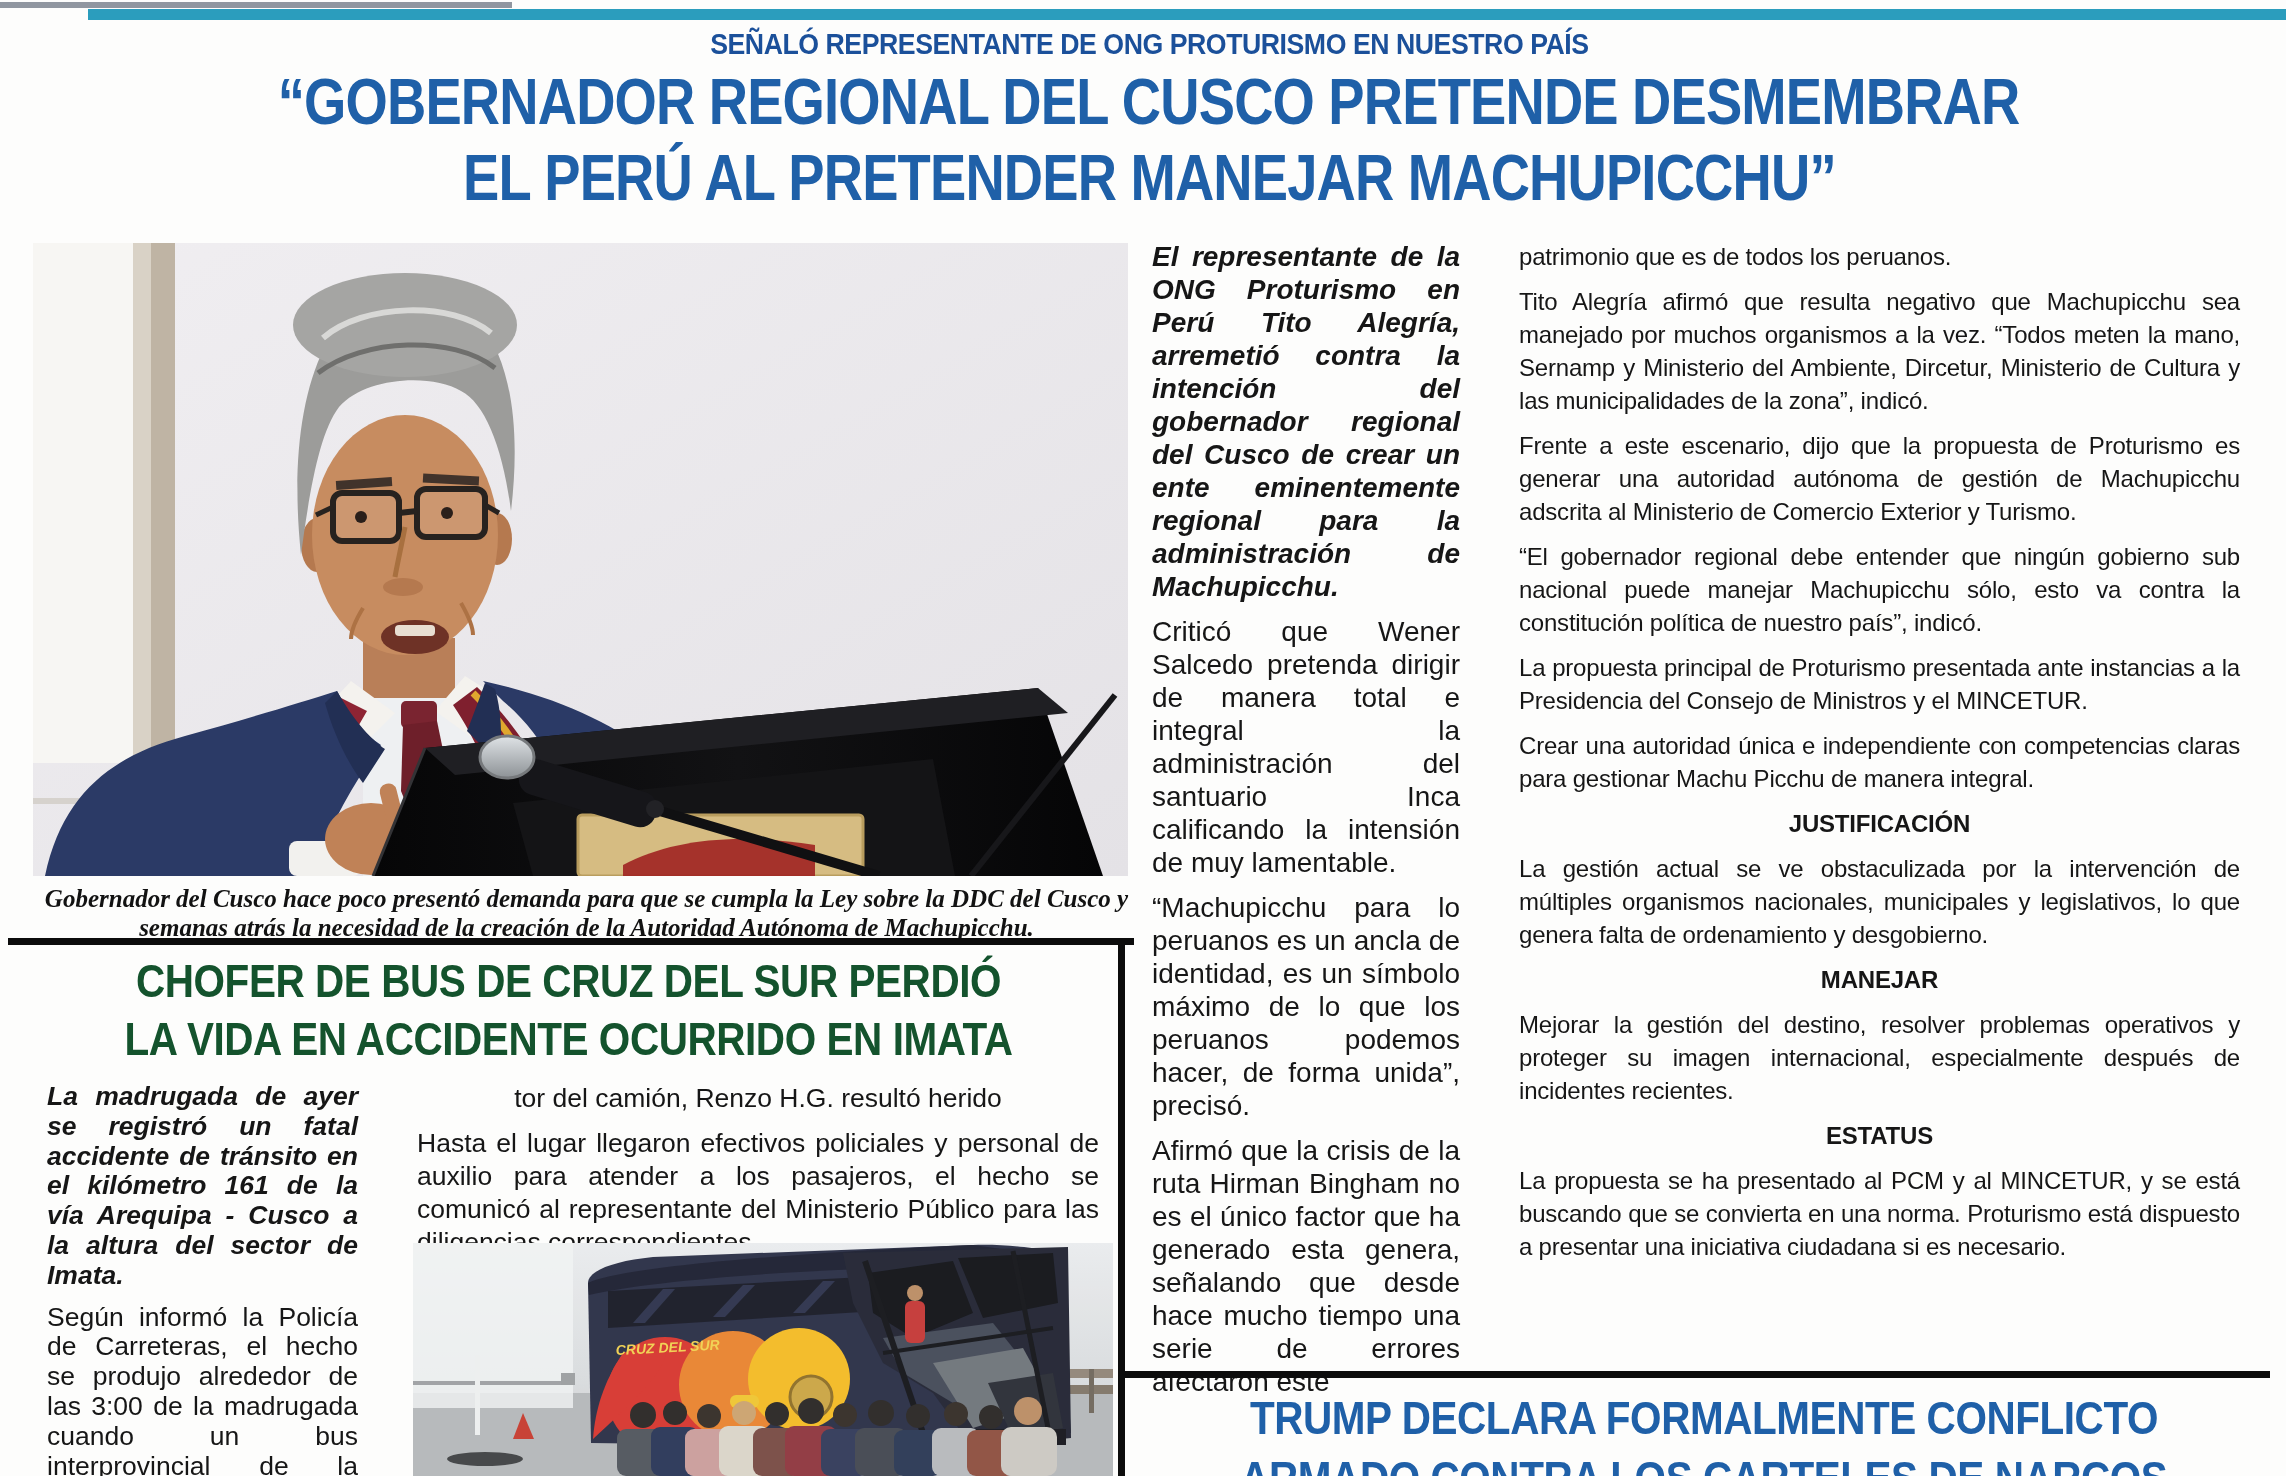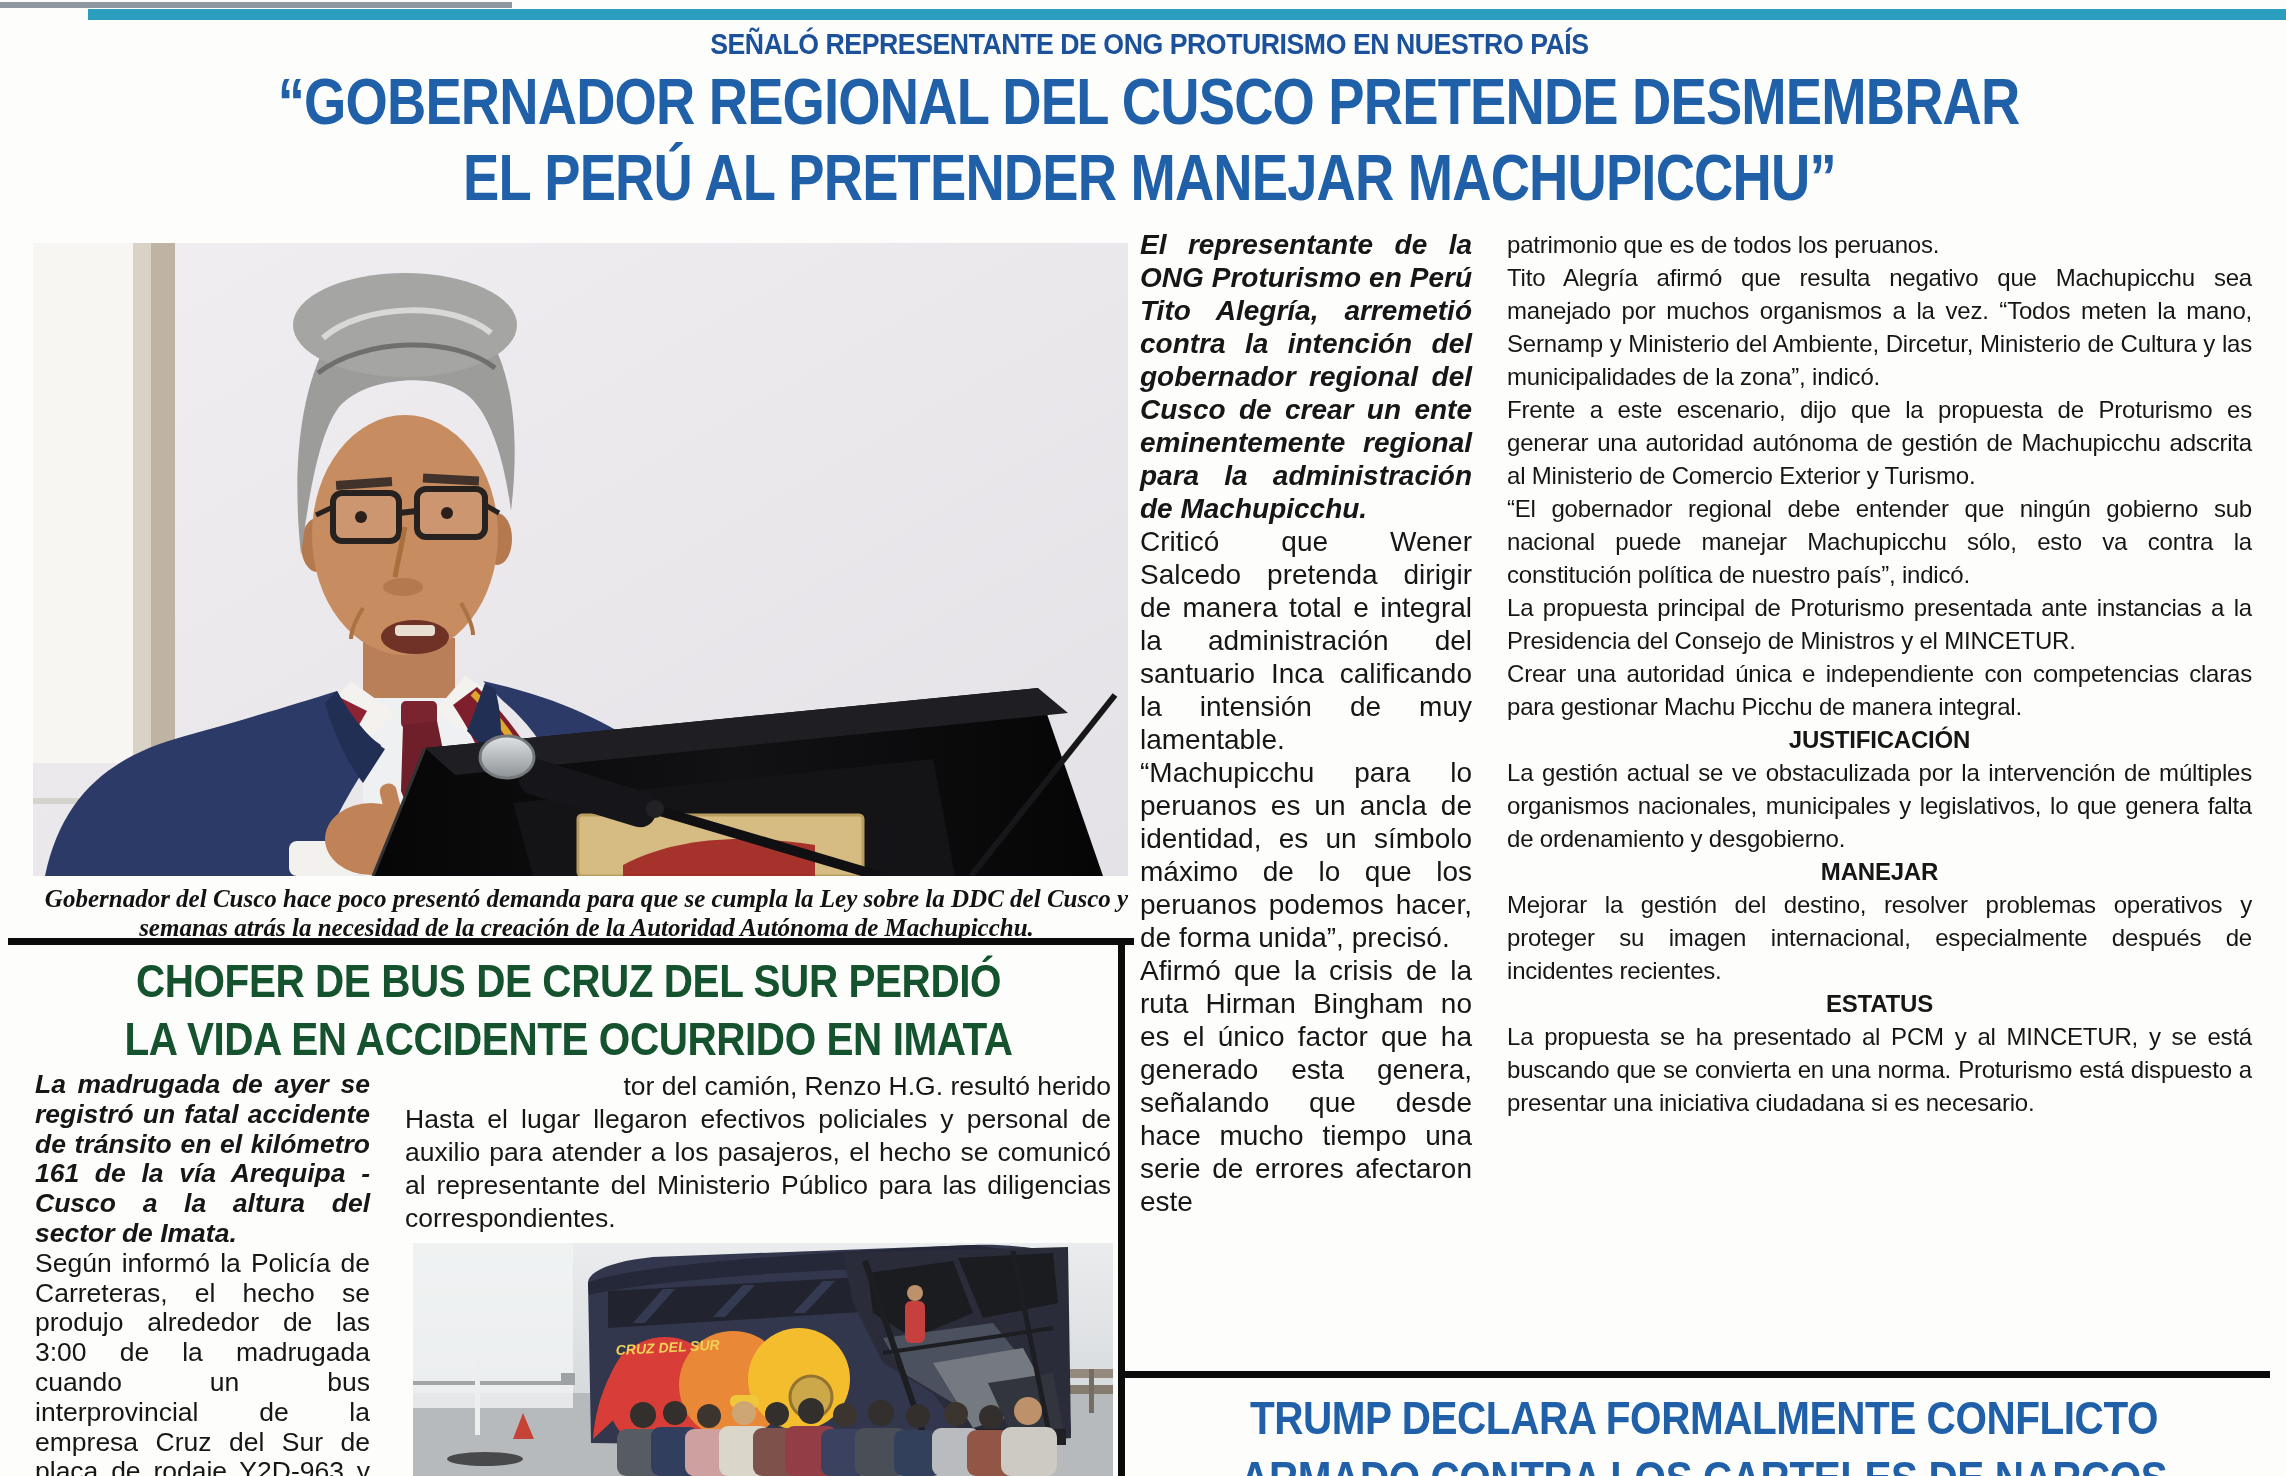--- a/index.html
+++ b/index.html
@@ -26,21 +26,21 @@
   .photo2{left:413px;top:1243px;width:700px;height:233px;}
   .photo1 svg,.photo2 svg{display:block;width:100%;height:100%;}
   
   .caption{left:33px;top:884px;width:1095px;font-family:"Liberation Serif", serif;
     font-style:italic;font-weight:700;font-size:25px;line-height:29px;color:#121212;}
   
   .box-topline{left:8px;top:938px;width:1126px;height:7px;background:#0c0c0c;}
   .box-vline{left:1118px;top:938px;width:7px;height:538px;background:#0c0c0c;}
   .trump-line{left:1118px;top:1371px;width:1152px;height:7px;background:#0c0c0c;}
   
-  .col p{margin:0;text-align:justify;}
+  .col p{margin:12px;text-align:justify;}
   .intro{font-weight:700;font-style:italic;}
   .mp-col1{left:1140px;top:228px;width:332px;font-size:28px;line-height:33px;}
   .mp-col2{left:1507px;top:228px;width:745px;font-size:24px;line-height:33px;letter-spacing:-.2px;}
   .subhead{font-weight:700;text-align:center !important;}
   .bus-col1{left:35px;top:1070px;width:335px;font-size:26.5px;line-height:29.8px;}
   .bus-col2{left:405px;top:1070px;width:706px;font-size:26.5px;line-height:33px;}
 </style>
 </head>
 <body>
 
@@ -176,21 +176,21 @@
     <div><span class="cond">CHOFER DE BUS DE CRUZ DEL SUR PERDIÓ</span></div>
     <div><span class="cond">LA VIDA EN ACCIDENTE OCURRIDO EN IMATA</span></div>
   </div>
 
   <div class="abs col bus-col1">
     <p class="intro">La madrugada de ayer se registró un fatal accidente de tránsito en el kilómetro 161 de la vía Arequipa - Cusco a la altura del sector de Imata.</p>
     <p>Según informó la Policía de Carreteras, el hecho se produjo alrededor de las 3:00 de la madrugada cuando un bus interprovincial de la empresa Cruz del Sur de placa de rodaje Y2D-963 y que trasladaba 31 pasajeros en la ruta Cusco - Arequipa</p>
   </div>
 
   <div class="abs col bus-col2">
-    <p style="text-align:right;">tor del camión, Renzo H.G. resultó herido</p>
+    <p style="text-align:center;">tor del camión, Renzo H.G. resultó herido</p>
     <p>Hasta el lugar llegaron efectivos policiales y personal de auxilio para atender a los pasajeros, el hecho se comunicó al representante del Ministerio Público para las diligencias correspondientes.</p>
   </div>
 
   <div class="abs photo2">
     <svg viewBox="0 0 700 233" preserveAspectRatio="none">
       <defs>
         <linearGradient id="fogg" x1="0" y1="0" x2="0" y2="1">
           <stop offset="0" stop-color="#e9ebed"></stop>
             <stop offset=".6" stop-color="#d7dadc"></stop>
             <stop offset="1" stop-color="#bfc2c4"></stop>

